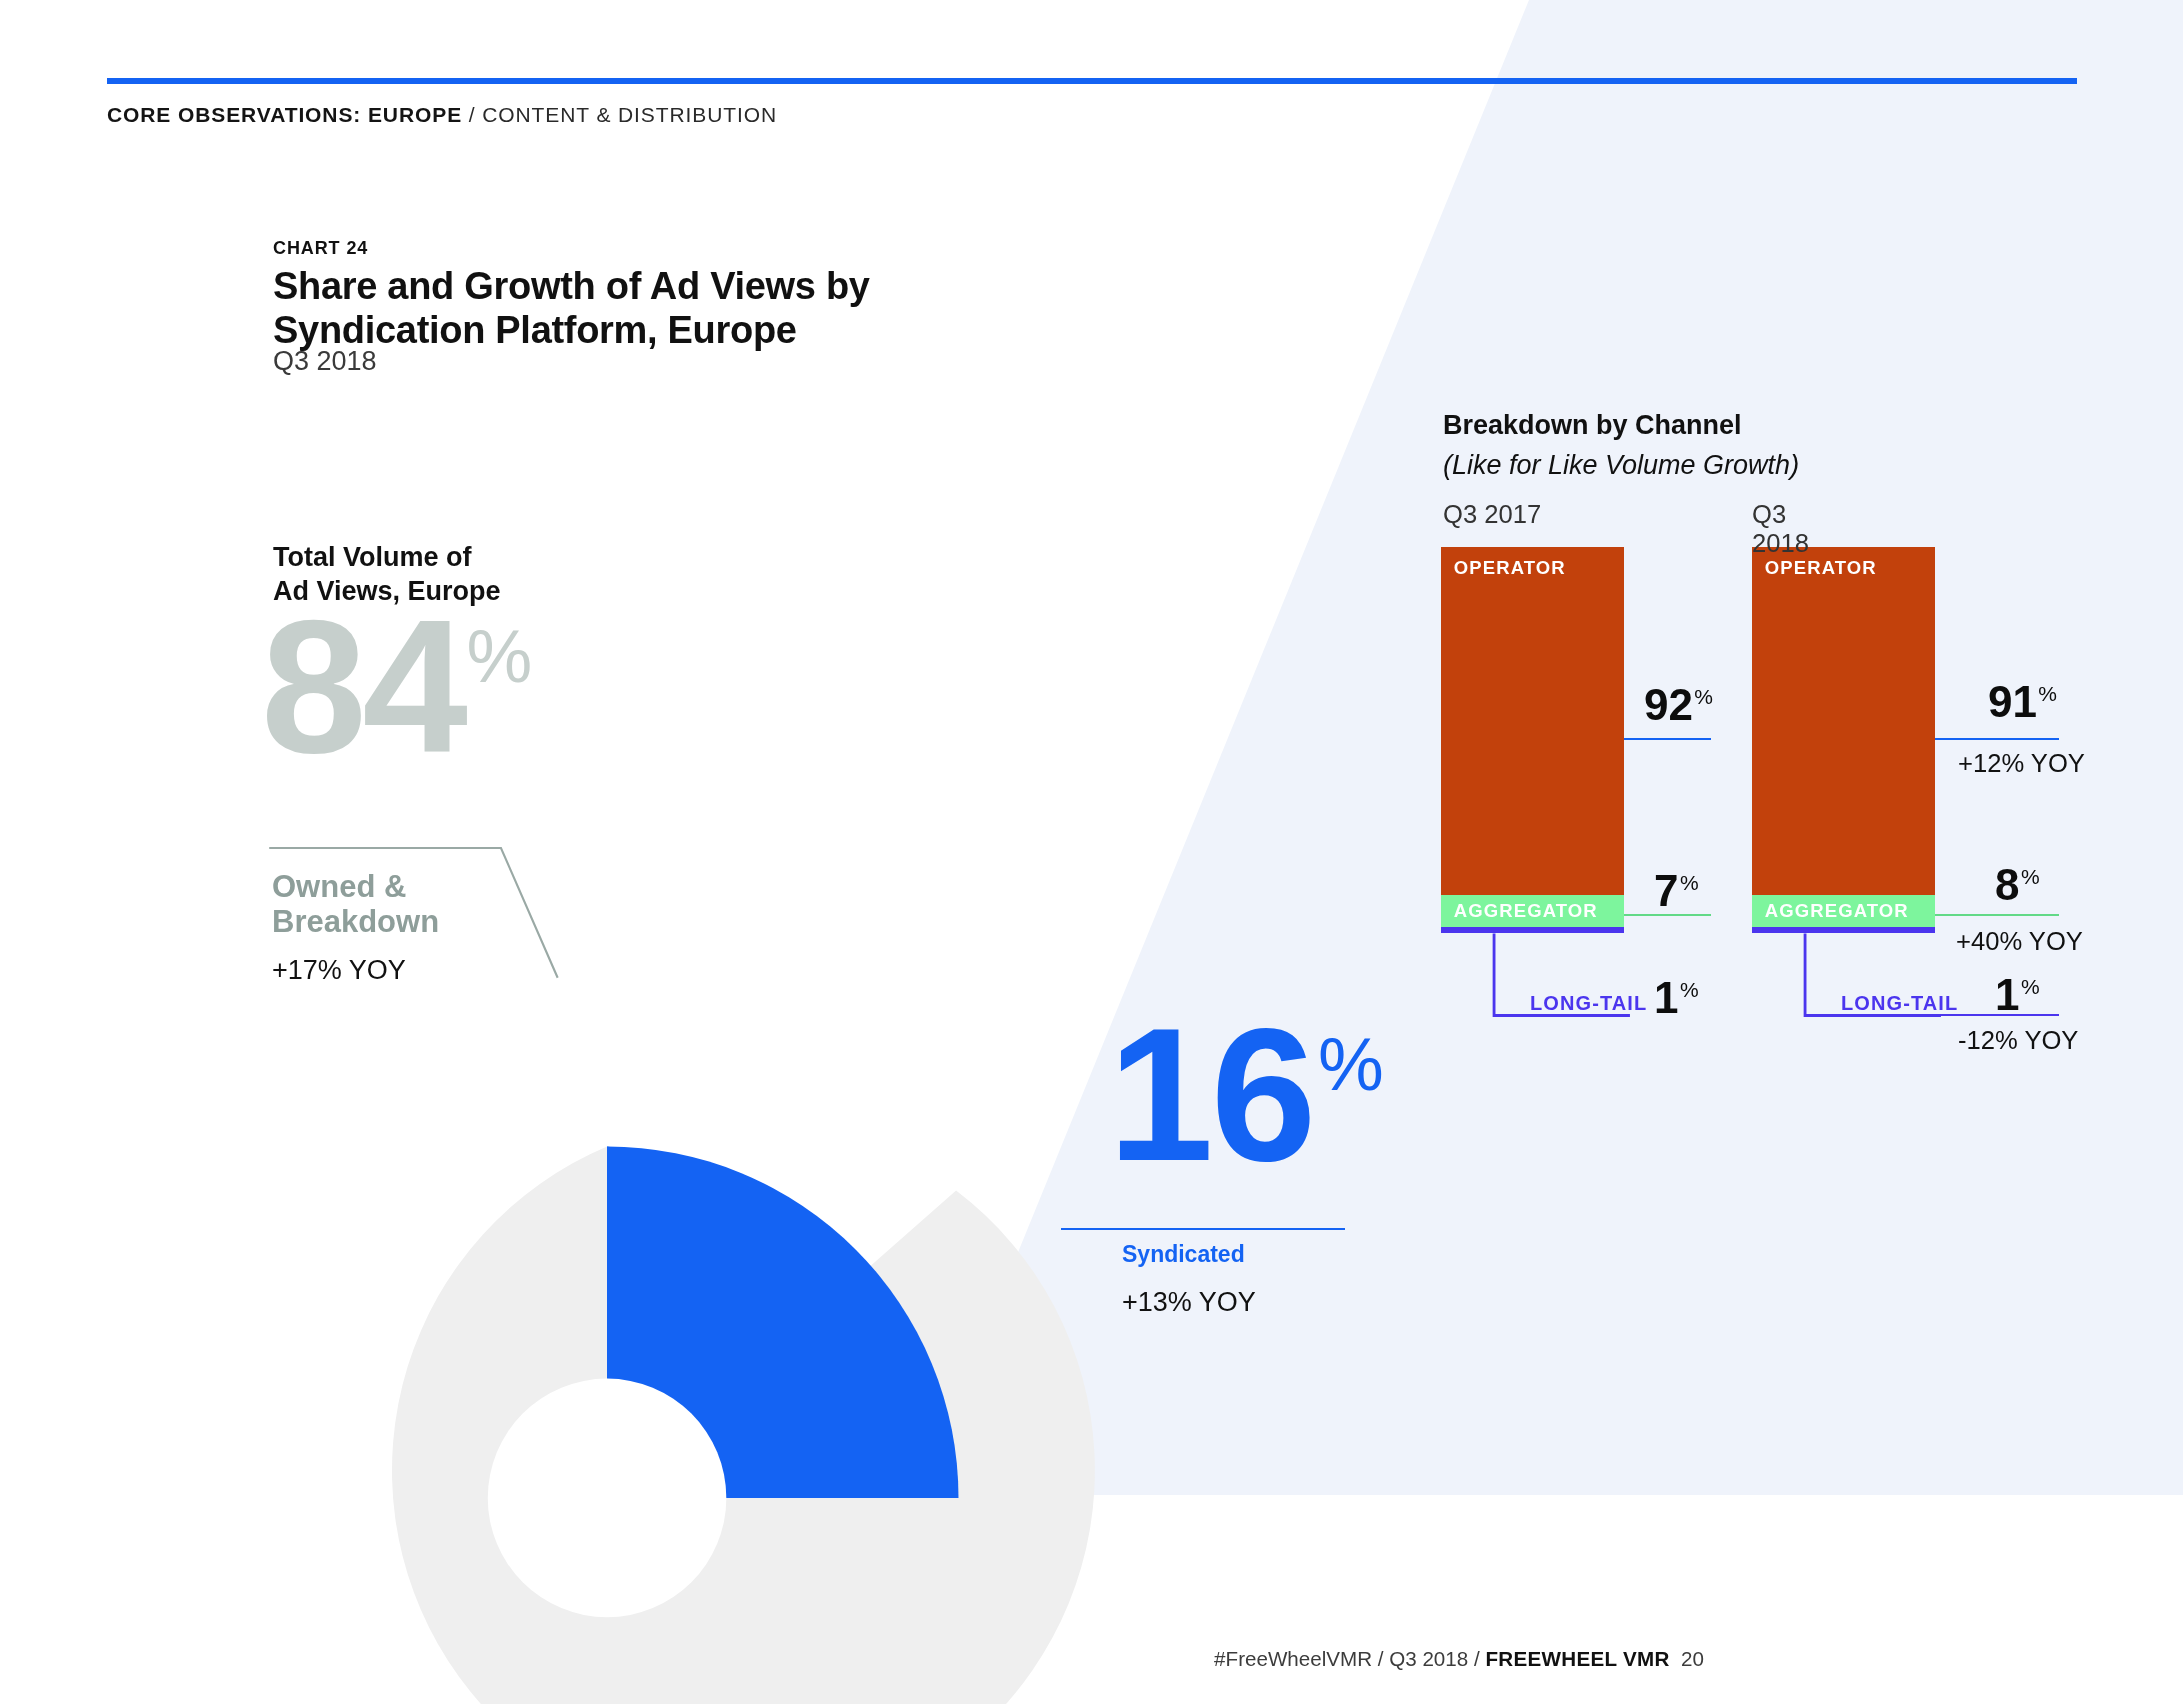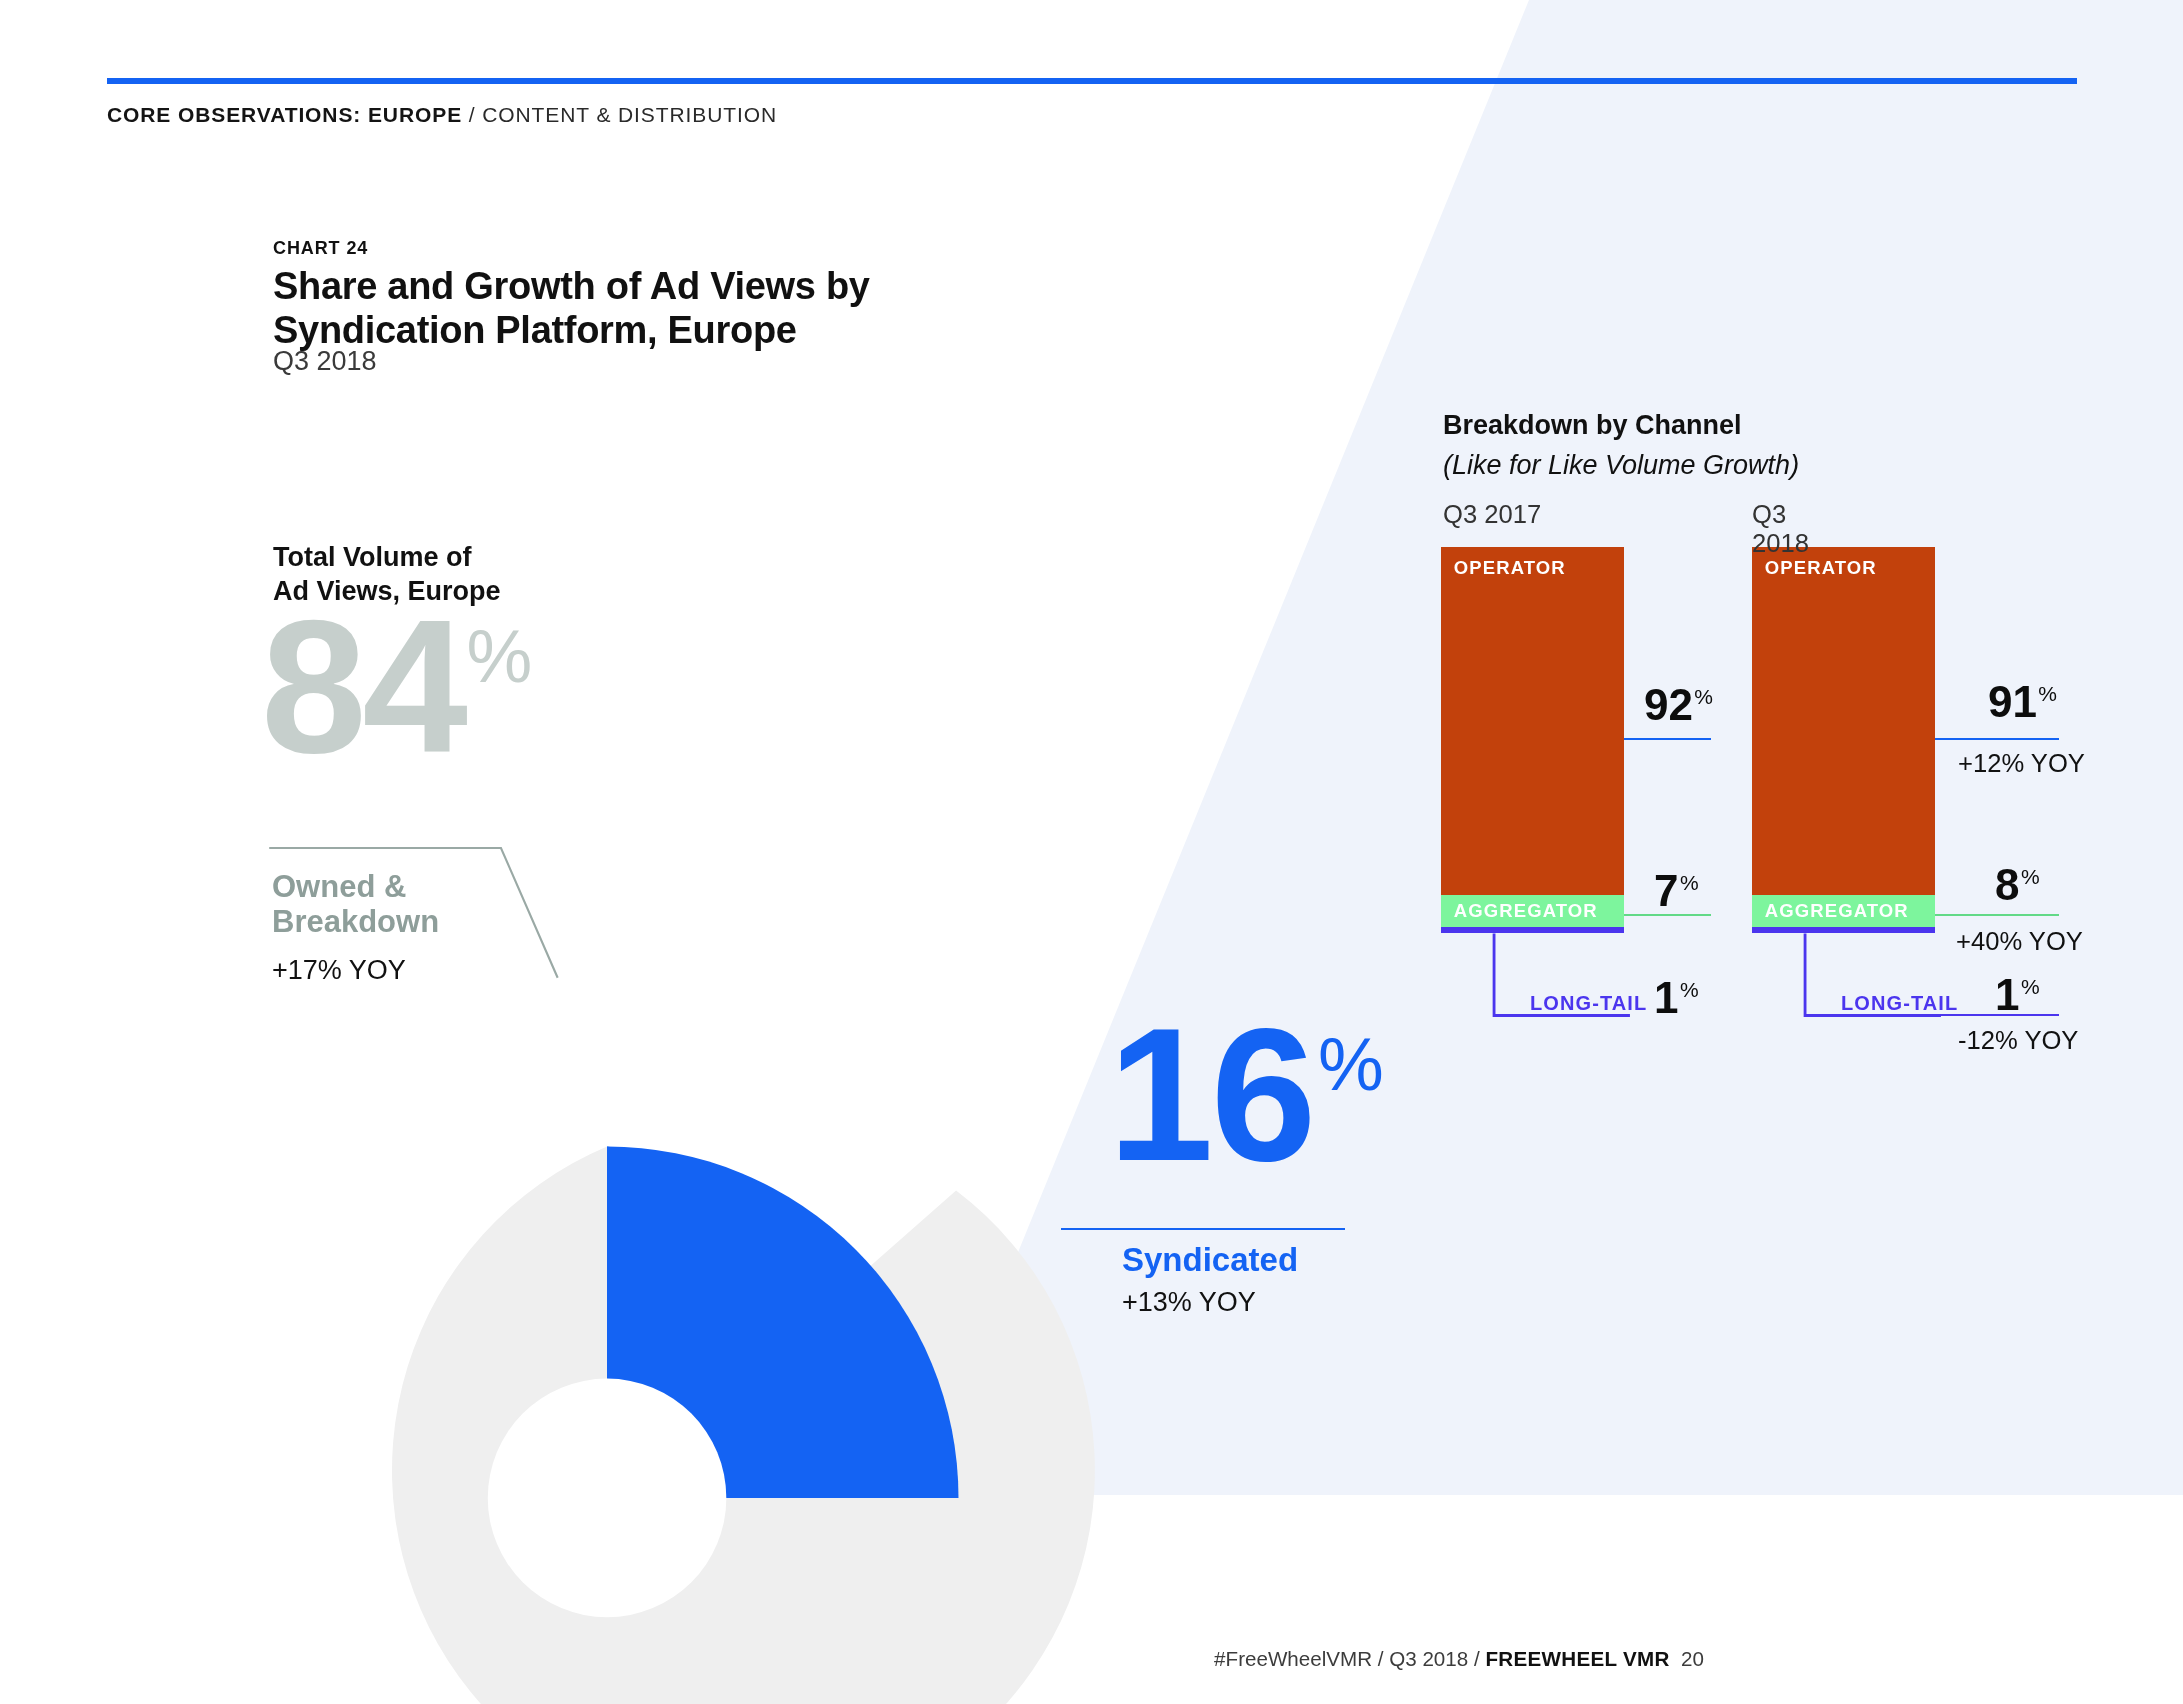--- a/index.html
+++ b/index.html
@@ -54,21 +54,21 @@
   .donut{position:absolute;left:0px;top:951px;z-index:2;}
 
   
   .big16{position:absolute;left:1108px;top:1015px;z-index:7;
     display:flex;align-items:flex-start;color:#1463f3;}
   .big16 .num{font-size:190px;font-weight:bold;line-height:0.84;letter-spacing:-2.8px;}
   .big16 .pct{font-size:74px;font-weight:normal;line-height:1;margin-top:12.8px;margin-left:4.3px;}
   .syn-rule{position:absolute;left:1061px;top:1228px;width:284px;height:2.1px;
     background:#1463f3;z-index:7;}
   .syn-label{position:absolute;left:1122px;top:1241px;z-index:7;
-    font-size:33px;font-weight:bold;color:#1463f3;}
+    font-size:23px;font-weight:bold;color:#1463f3;}
   .syn-yoy{position:absolute;left:1122px;top:1287px;z-index:7;
     font-size:27px;color:#111;}
 
   
   .bd-title{position:absolute;left:1443px;top:410px;z-index:7;
     font-size:27px;font-weight:bold;color:#111;}
   .bd-sub{position:absolute;left:1443px;top:450px;z-index:7;
     font-size:27px;font-style:italic;color:#111;}
   .col-head{position:absolute;top:500px;z-index:7;font-size:25.6px;color:#333;}
   .col-head.c1{left:1443px;}

